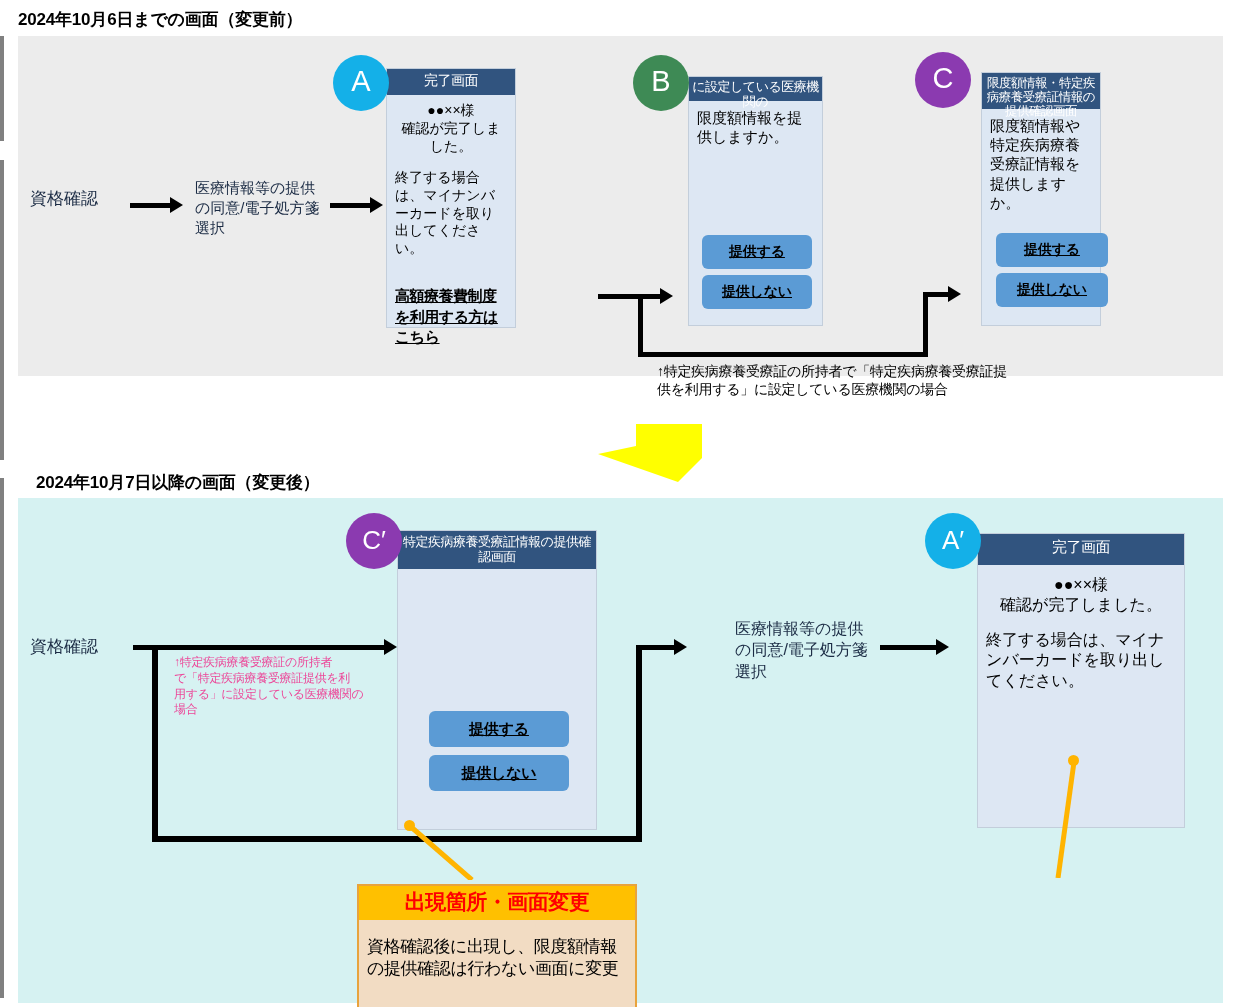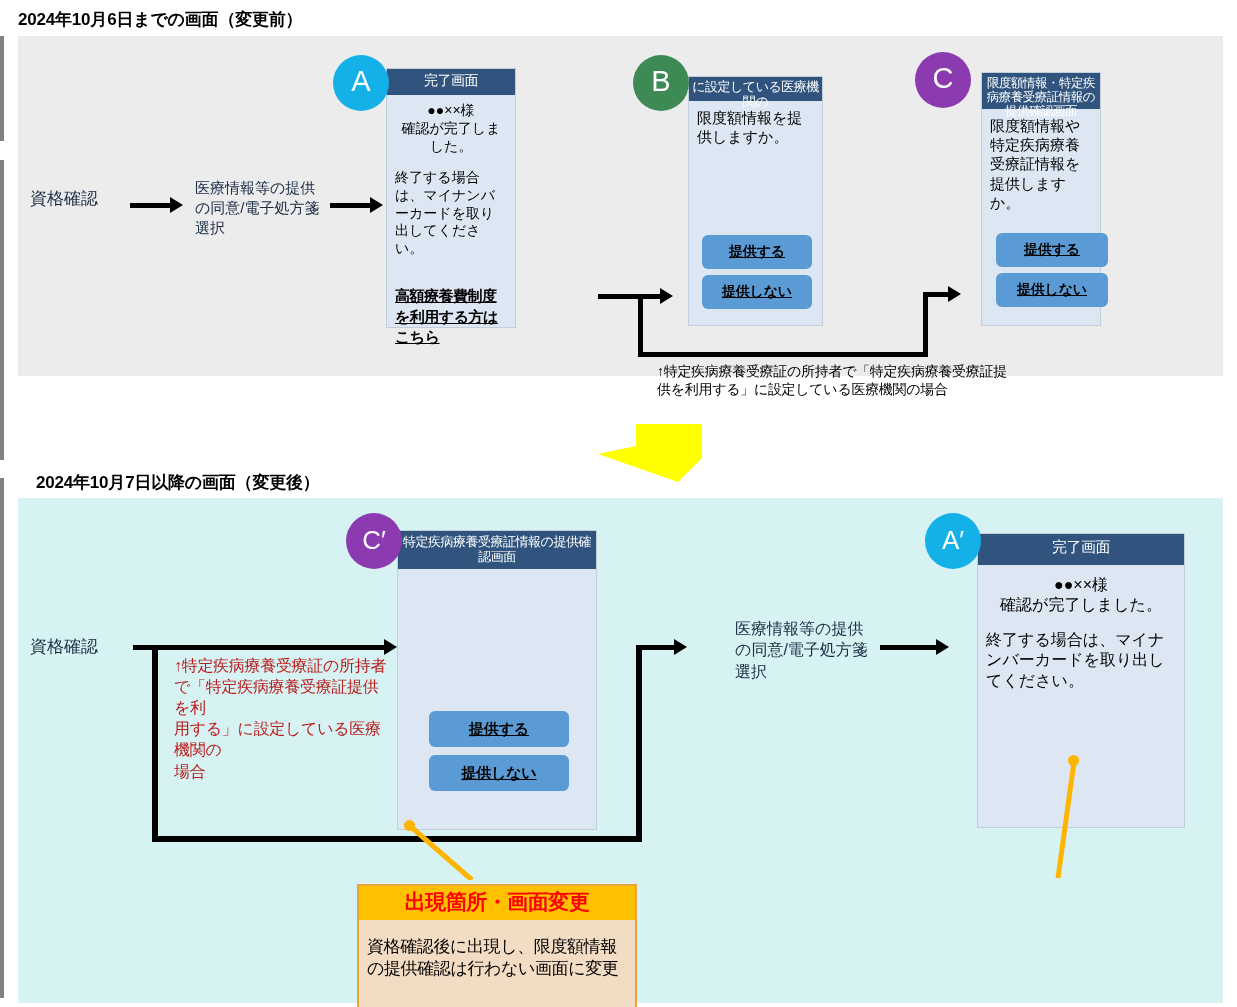--- a/index.html
+++ b/index.html
@@ -144,22 +144,22 @@
     position: absolute;
     color: #000000;
     font-size: 14px;
     line-height: 1.3;
     letter-spacing: -0.3px;
     white-space: pre-line;
     margin-left: 12px;
   }
   .note-small {
     position: absolute;
-    color: #b91c1c;
-    font-size: 16px;
+    color: #ec4899;
+    font-size: 12px;
     line-height: 1.32;
     letter-spacing: -0.3px;
     white-space: pre-line;
   }
 
   
   .callout {
     position: absolute;
     border: 2px solid #e8a33d;
     background: #f2dcc3;

